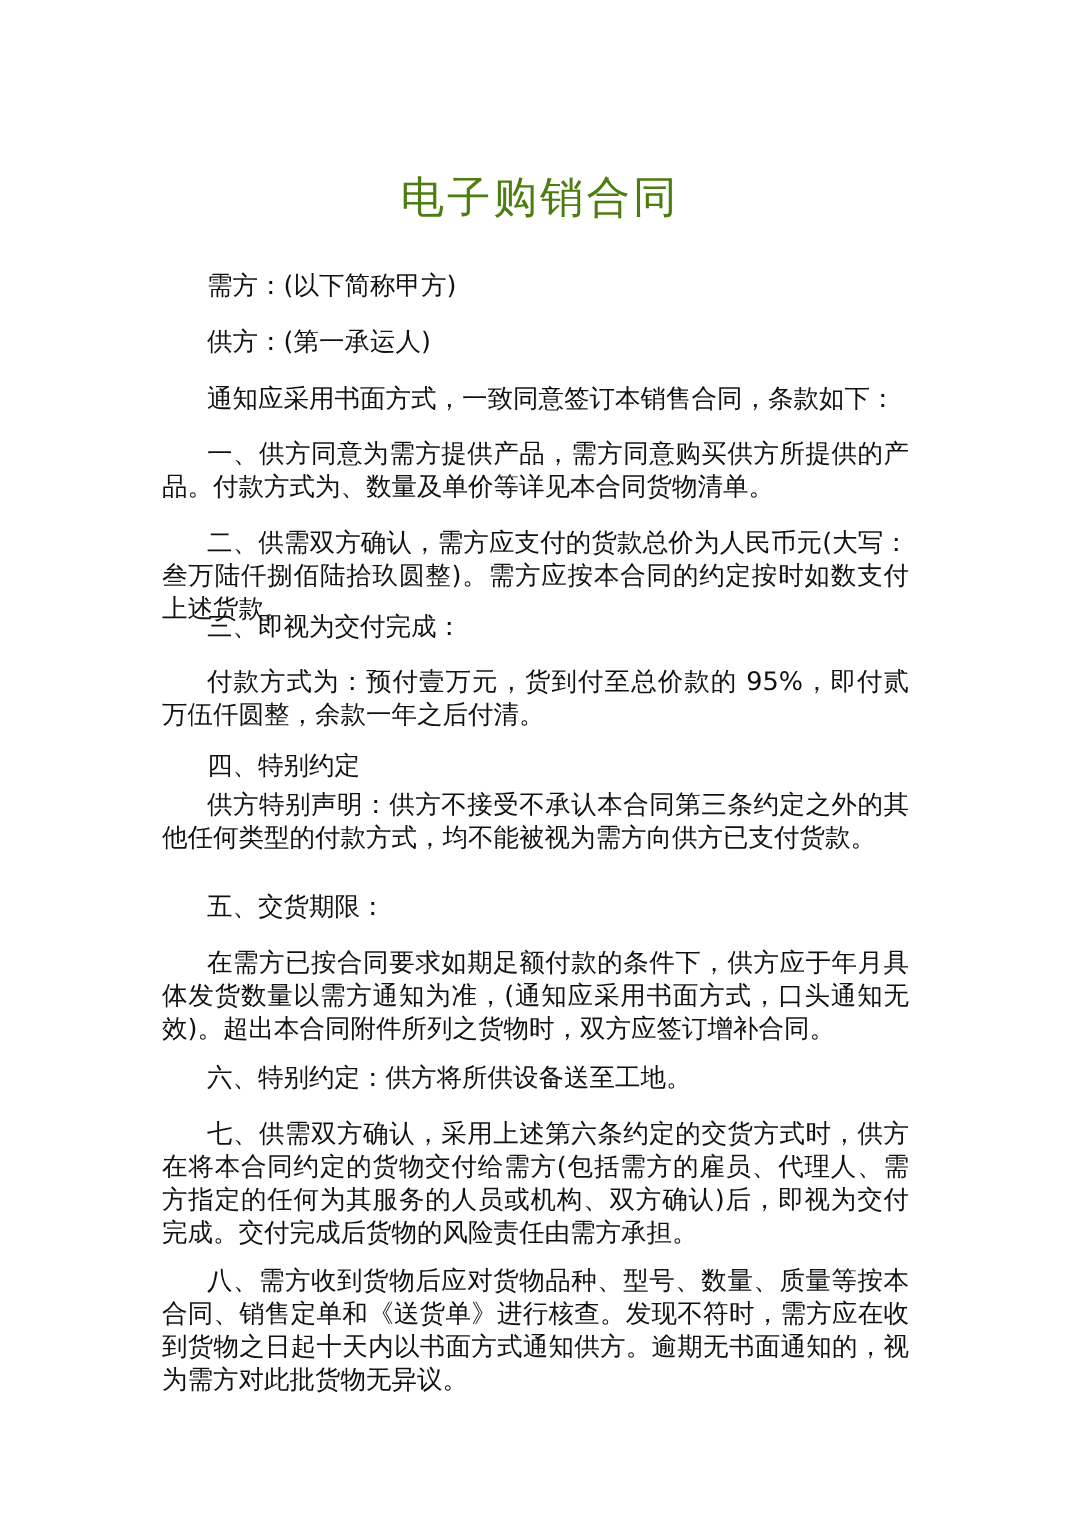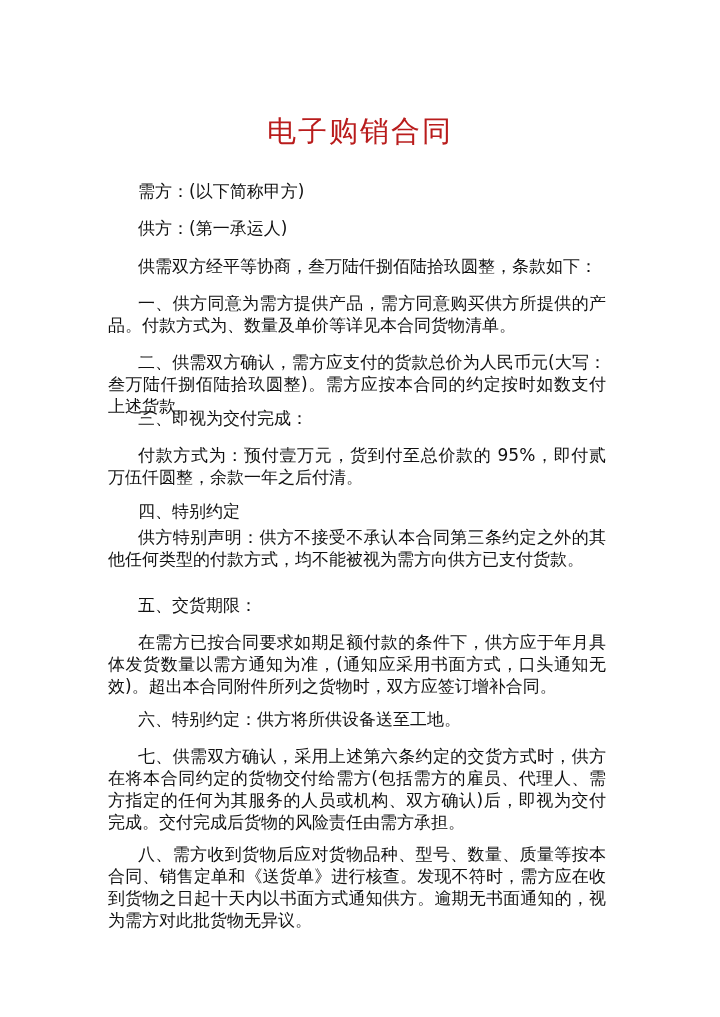--- a/index.html
+++ b/index.html
@@ -1,34 +1,34 @@
 <!DOCTYPE html>
 <html><head>
 <meta charset="utf-8">
 <style>
   html, body { margin:0; padding:0; background:#fff; }
   body { width:720px; height:1017px; position:relative; overflow:hidden;
          font-family:"DejaVu Sans", "Liberation Sans", sans-serif; color:#111; }
   .page { position:absolute; left:108px; top:0; width:498px; }
   .title { position:absolute; left:0; width:720px; top:112px; text-align:center;
            font-family:"DejaVu Serif","Liberation Serif",serif; font-size:29px;
-           letter-spacing:2px; color:#b91c1c; font-weight:normal; }
+           letter-spacing:2px; color:#4d7c0f; font-weight:normal; }
   .p { position:absolute; left:0; width:498px; font-size:17px; line-height:22px;
        text-align:justify; text-indent:30px; margin:0; }
   b { font-weight:normal; }
 </style>
 </head>
 <body>
 
 <div class="title">电子购销合同</div>
 
 <div class="page">
   <p class="p" style="top:180px"><b></b><span>需方：(以下简称甲方)</span></p>
   <p class="p" style="top:217px"><b></b><span>供方：(第一承运人)</span></p>
-  <p class="p" style="top:255px"><b></b><span>供需双方经平等协商，叁万陆仟捌佰陆拾玖圆整，条款如下：</span></p>
+  <p class="p" style="top:255px"><b></b><span>通知应采用书面方式，一致同意签订本销售合同，条款如下：</span></p>
   <p class="p" style="top:292px"><b>一、供方</b><span>同意为需方提供产品，需方同意购买供方所提供的产品。付款方式为、数量及单价等详见本合同货物清单。</span></p>
   <p class="p" style="top:351px"><b>二、供需</b><span>双方确认，需方应支付的货款总价为人民币元(大写：叁万陆仟捌佰陆拾玖圆整)。需方应按本合同的约定按时如数支付上述货款。</span></p>
   <p class="p" style="top:407px"><b>三、即视为交付完成：</b><span></span></p>
   <p class="p" style="top:444px"><b></b><span>付款方式为：预付壹万元，货到付至总价款的 95%，即付贰万伍仟圆整，余款一年之后付清。</span></p>
   <p class="p" style="top:500px"><b>四、特别约定</b><span></span></p>
   <p class="p" style="top:526px"><b></b><span>供方特别声明：供方不接受不承认本合同第三条约定之外的其他任何类型的付款方式，均不能被视为需方向供方已支付货款。</span></p>
   <p class="p" style="top:594px"><b>五、交货期限：</b><span></span></p>
   <p class="p" style="top:631px"><b></b><span>在需方已按合同要求如期足额付款的条件下，供方应于年月具体发货数量以需方通知为准，(通知应采用书面方式，口头通知无效)。超出本合同附件所列之货物时，双方应签订增补合同。</span></p>
   <p class="p" style="top:708px"><b>六、特别约定：</b><span>供方将所供设备送至工地。</span></p>
   <p class="p" style="top:745px"><b>七、供需双方确认</b><span>，采用上述第六条约定的交货方式时，供方在将本合同约定的货物交付给需方(包括需方的雇员、代理人、需方指定的任何为其服务的人员或机构、双方确认)后，即视为交付完成。交付完成后货物的风险责任由需方承担。</span></p>

